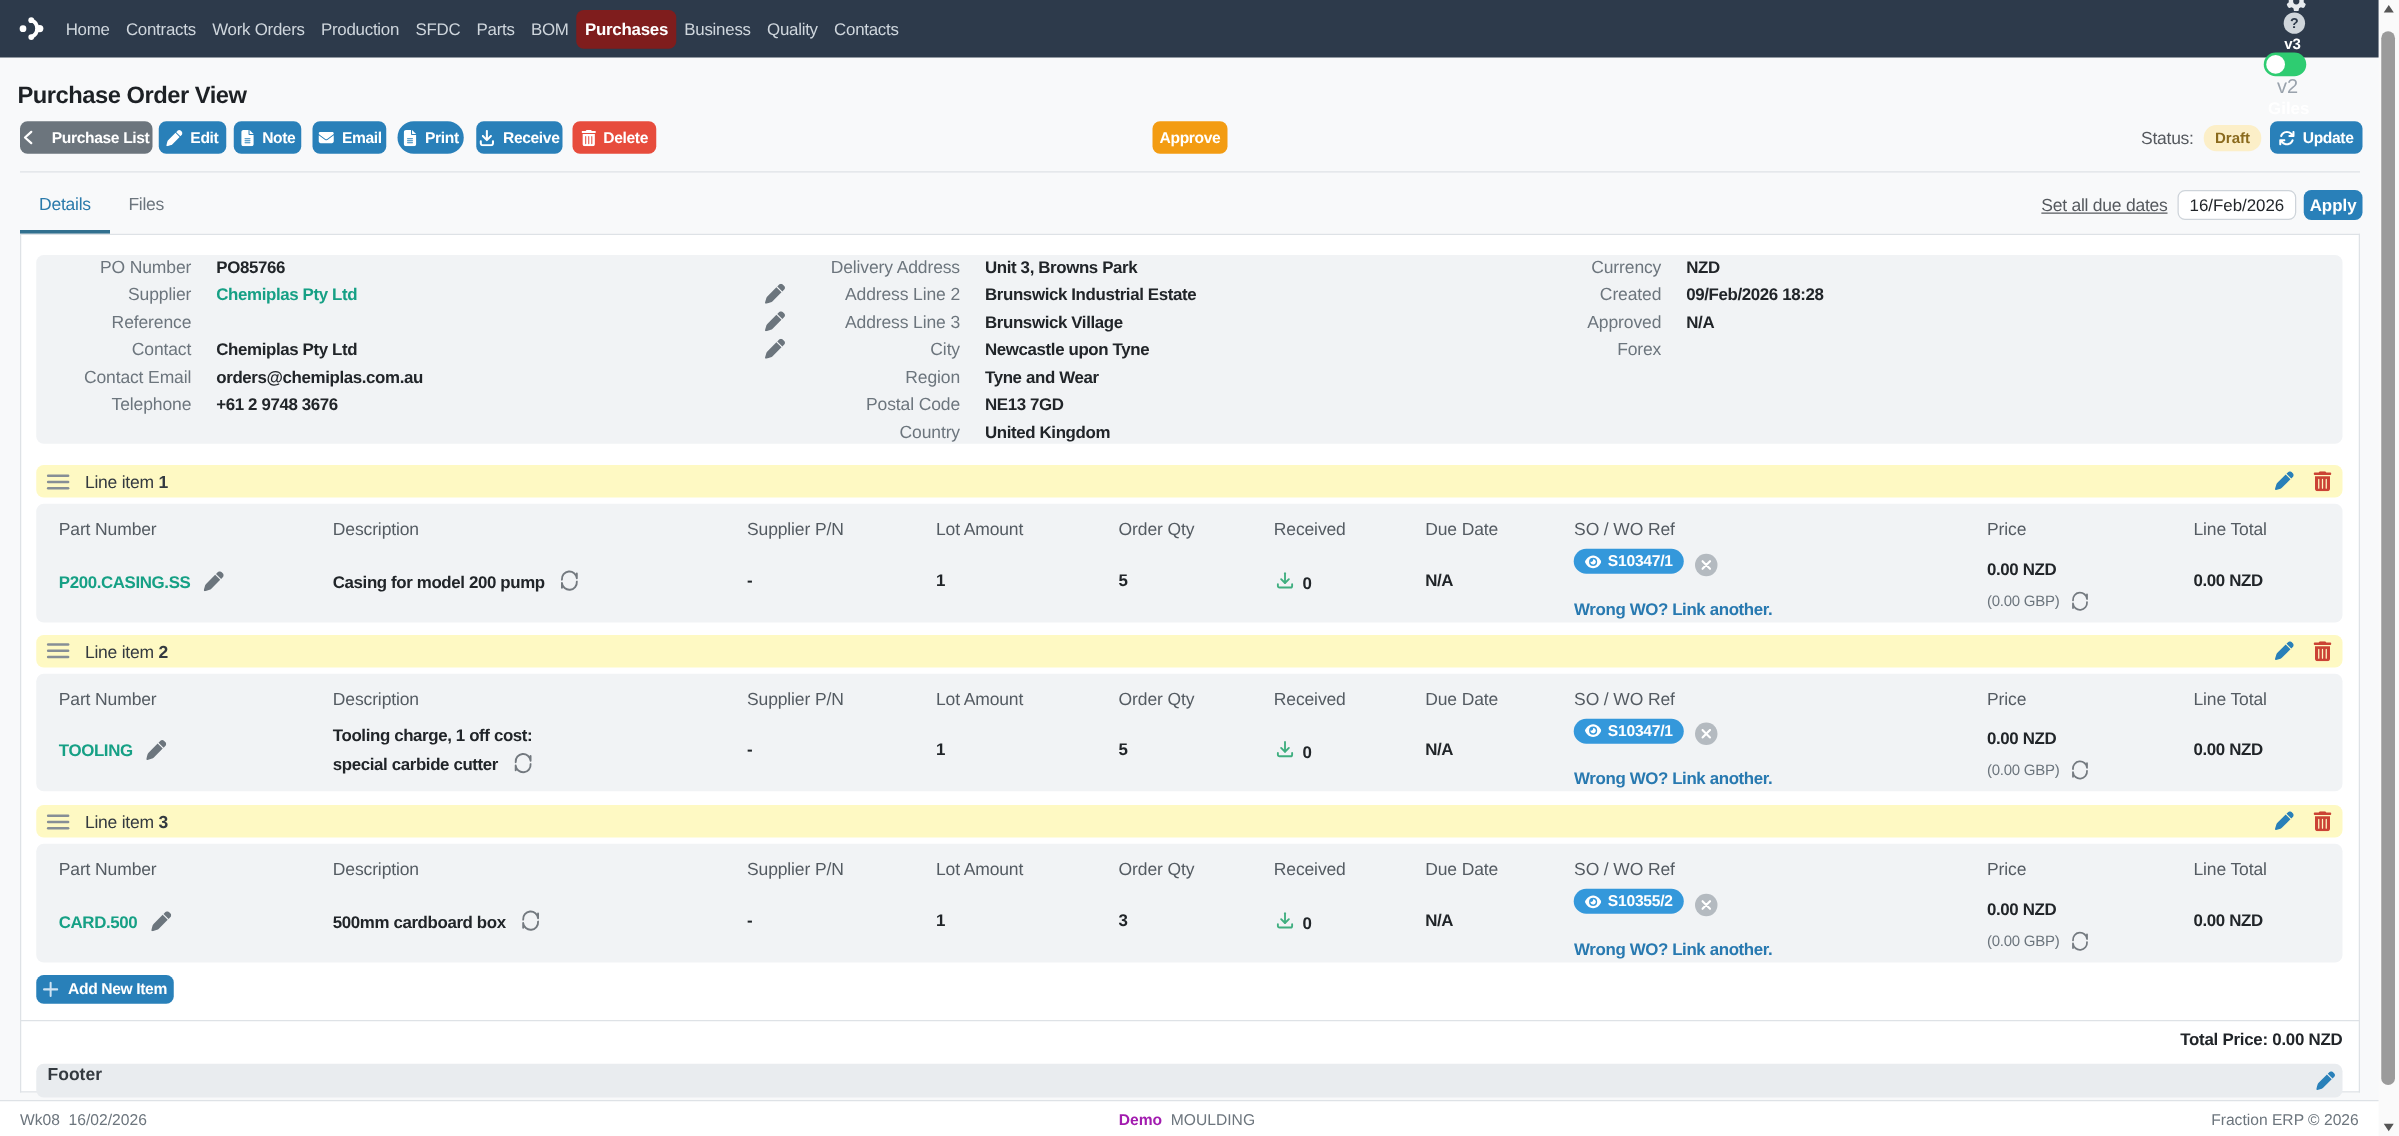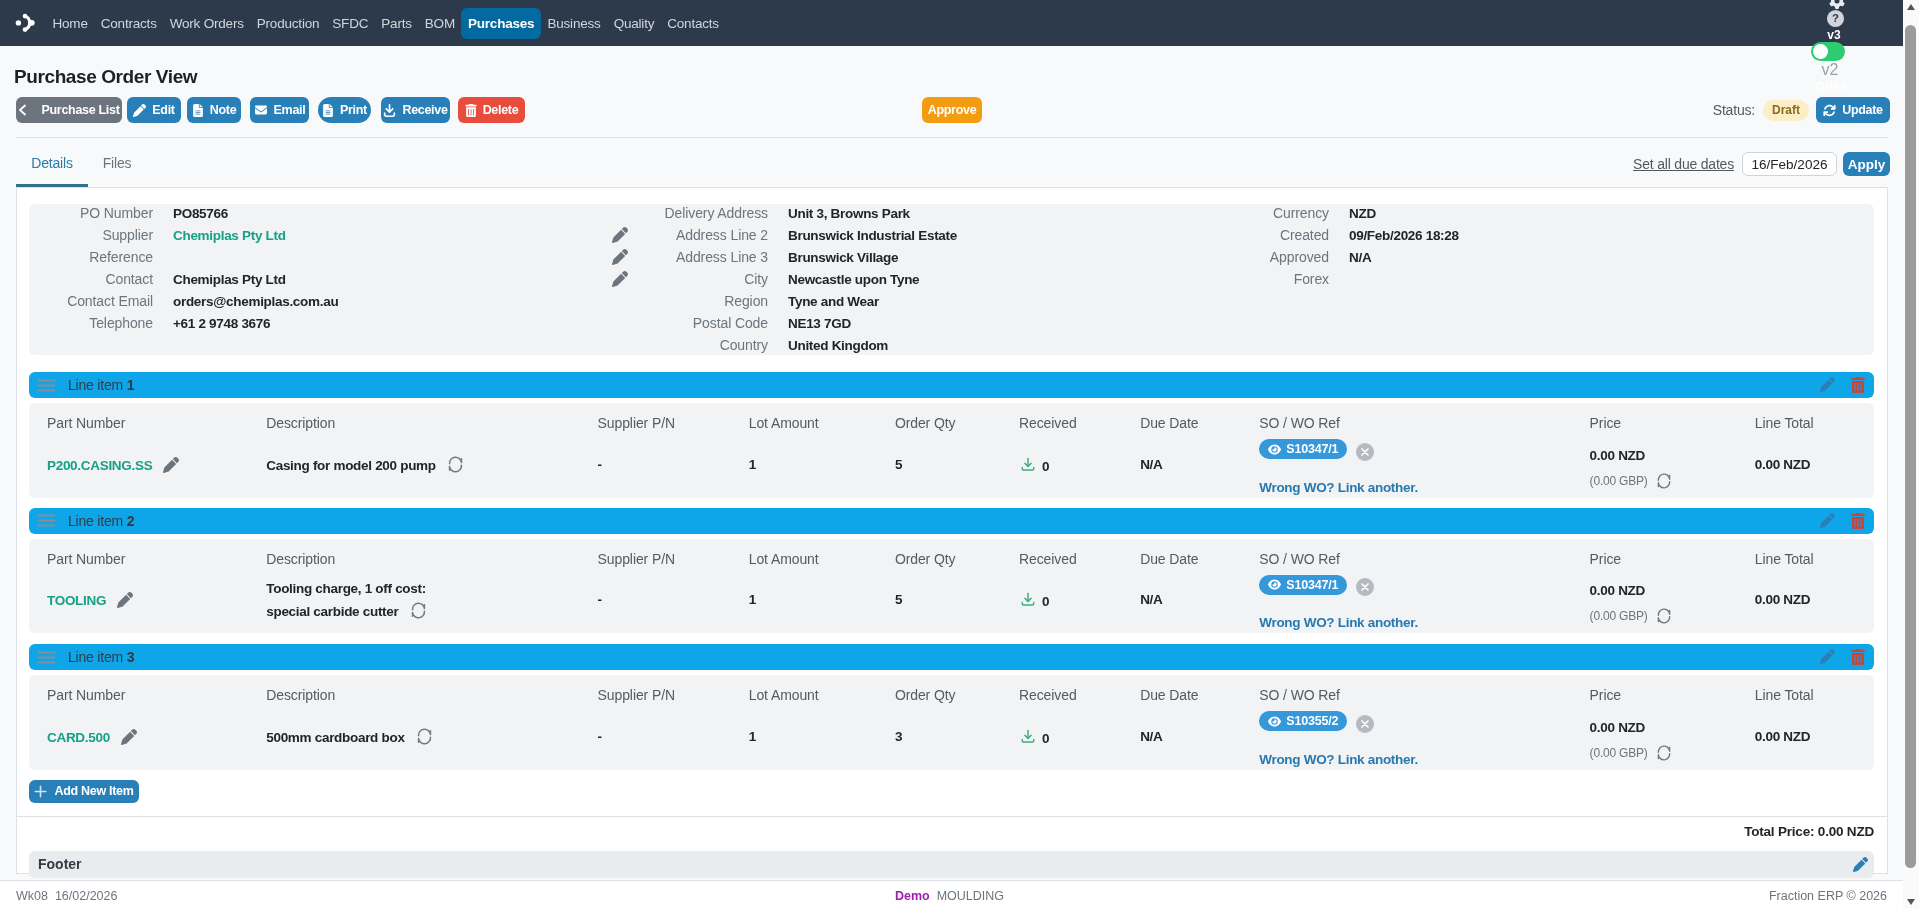--- a/index.html
+++ b/index.html
@@ -4,21 +4,21 @@
 <style>
 * { margin:0; padding:0; box-sizing:border-box; }
 html { background:#f8f9fa; }
 html,body { width:1919px; height:909px; overflow:hidden;
   font-family:"Liberation Sans", sans-serif; font-size:14px; color:#212529; }
 .nav { position:absolute; left:0; top:0; width:1903px; height:46px; background:#2d3a4b;
   display:flex; align-items:center; }
 .nav .logo { margin-left:14px; }
 .nav .menu { display:flex; align-items:center; margin-left:10px; }
 .nav .menu a { color:#cfd6dd; text-decoration:none; font-size:13.5px; letter-spacing:-0.2px; padding:8px 6.5px; border-radius:6px; }
-.nav .menu a.active { background:#0369a1; color:#fff; font-weight:bold; }
+.nav .menu a.active { background:#7f1d1d; color:#fff; font-weight:bold; }
 .nav .right { margin-left:auto; display:flex; align-items:center;flex-direction:column; }
 .searchbox { width:155px; height:23px; background:#3a4555; border:1px solid #4a5666; border-radius:6px;
   display:flex; align-items:center; color:#aab2bb; font-size:14px; padding:0 8px; }
 .searchbox .ph { flex:1; }
 .toggle { width:34px; height:19px; background:#2ecc71; border-radius:10px; position:relative; }
 .toggle .knob { position:absolute; left:2px; top:2px; width:15px; height:15px; border-radius:50%; background:#fff; }
 .content { position:absolute; left:0; top:46px; width:1903px; }
 h1 { font-size:19px; line-height:21px; font-weight:bold; color:#1d2125; margin:20px 0 0 14px; letter-spacing:-0.4px; }
 .btnrow { position:relative; height:26px; margin-top:10px; }
 .btn { position:absolute; top:0; height:26px; border-radius:6px; color:#fff; font-size:12.5px; letter-spacing:-0.3px; font-weight:bold;
@@ -41,40 +41,40 @@
 .applybtn { margin-left:6px; width:47px; height:24px; background:#2980b9; color:#fff; border-radius:6px;
   font-size:13.5px; font-weight:bold; display:flex; align-items:center; justify-content:center; }
 .panel { position:relative; margin:16px 29px 0 29px; height:151px; background:#f1f3f5; border-radius:6px; }
 .dl { position:absolute; top:-2px; }
 .dl .row { height:22px; display:flex; align-items:center; }
 .dl .lab { color:#6c757d; text-align:right; font-size:14px; letter-spacing:-0.1px; }
 .dl .val { font-weight:bold; font-size:13.5px; letter-spacing:-0.3px; padding-left:20px; white-space:nowrap; }
 .green { color:#16a085; }
 .pedit { position:absolute; width:16px; height:16px; }
 .section { margin:0 29px 0 29px; }
-.bar { height:26px; background:#0ea5e9; border-radius:6px; display:flex; align-items:center; position:relative; }
+.bar { height:26px; background:#fef9c3; border-radius:6px; display:flex; align-items:center; position:relative; }
 .bar .ham { margin-left:8px; }
 .bar .t { margin-left:12px; font-size:14px; letter-spacing:-0.2px; color:#343a40; }
 .bar .icons { position:absolute; right:8px; top:5px; display:flex; }
 .litable { margin-top:5px; background:#f1f3f5; border-radius:6px; width:100%; border-collapse:collapse; }
 .litable th { text-align:left; font-weight:normal; color:#545b62; font-size:14px; letter-spacing:-0.1px; padding:10px 0 6px 12px; line-height:20px; }
 .litable td { height:55px; vertical-align:middle; padding:0 0 7px 12px; font-weight:bold; font-size:13.5px; letter-spacing:-0.3px; line-height:20px; }
 .litable .c0 { padding-left:18px; }
 .badge-wo { display:inline-flex; align-items:center; background:#3498db; color:#fff; border-radius:10px;
   height:20px; padding:0 9px; font-size:12.5px; letter-spacing:-0.2px; font-weight:bold; }
 .badge-wo svg { margin-right:5px; }
 .xcirc { display:inline-flex; align-items:center; justify-content:center; width:18px; height:18px;
   border-radius:50%; background:#b4bac0; margin-left:9px; vertical-align:middle; }
 .wrongwo { color:#2879b0; font-weight:bold; font-size:13.5px; letter-spacing:-0.3px; margin-top:16px; }
 .pricesub { color:#6c757d; font-weight:normal; font-size:12px; letter-spacing:-0.2px; margin-top:5px; display:flex; align-items:center; }
 .addbtn { margin:10px 0 0 29px; width:110px; height:23px; background:#2980b9; border-radius:6px; color:#fff;
   display:inline-flex; align-items:center; justify-content:center; font-size:12.5px; letter-spacing:-0.3px; font-weight:bold; }
 .totalprice { text-align:right; margin:5px 29px 0 0; font-weight:bold; font-size:13.5px; letter-spacing:-0.2px; line-height:20px; }
 .footerbar { margin:9px 29px 0 29px; height:27px; background:#e9ecef; border-radius:6px;
-  display:flex; align-items:center; position:relative; }
+  display:flex; position:relative; }
 .footerbar .t { margin-left:9px; font-weight:bold; font-size:14px; color:#343a40; }
 .statusrow { position:absolute; right:13px; top:0; height:26px; display:flex; align-items:center; }
 .statusrow .lbl { color:#55595e; font-size:14px; letter-spacing:-0.2px; }
 .draft { background:#fcefc8; color:#8a6a1d; font-weight:bold; font-size:12px; border-radius:10px;
   padding:3.5px 9px; margin:0 7px 0 8px; }
 .bottombar { position:absolute; left:0; top:880px; width:1903px; height:29px; background:#fff;
   border-top:1px solid #dee2e6; font-size:12.5px; color:#6c757d; }
 .scrollbar { position:absolute; left:1903px; top:0; width:16px; height:909px; background:#fafafa; }
 .scrollbar .thumb { position:absolute; left:2px; top:25px; width:11px; height:843px; background:#9b9b9b; border-radius:6px; }
 </style>

